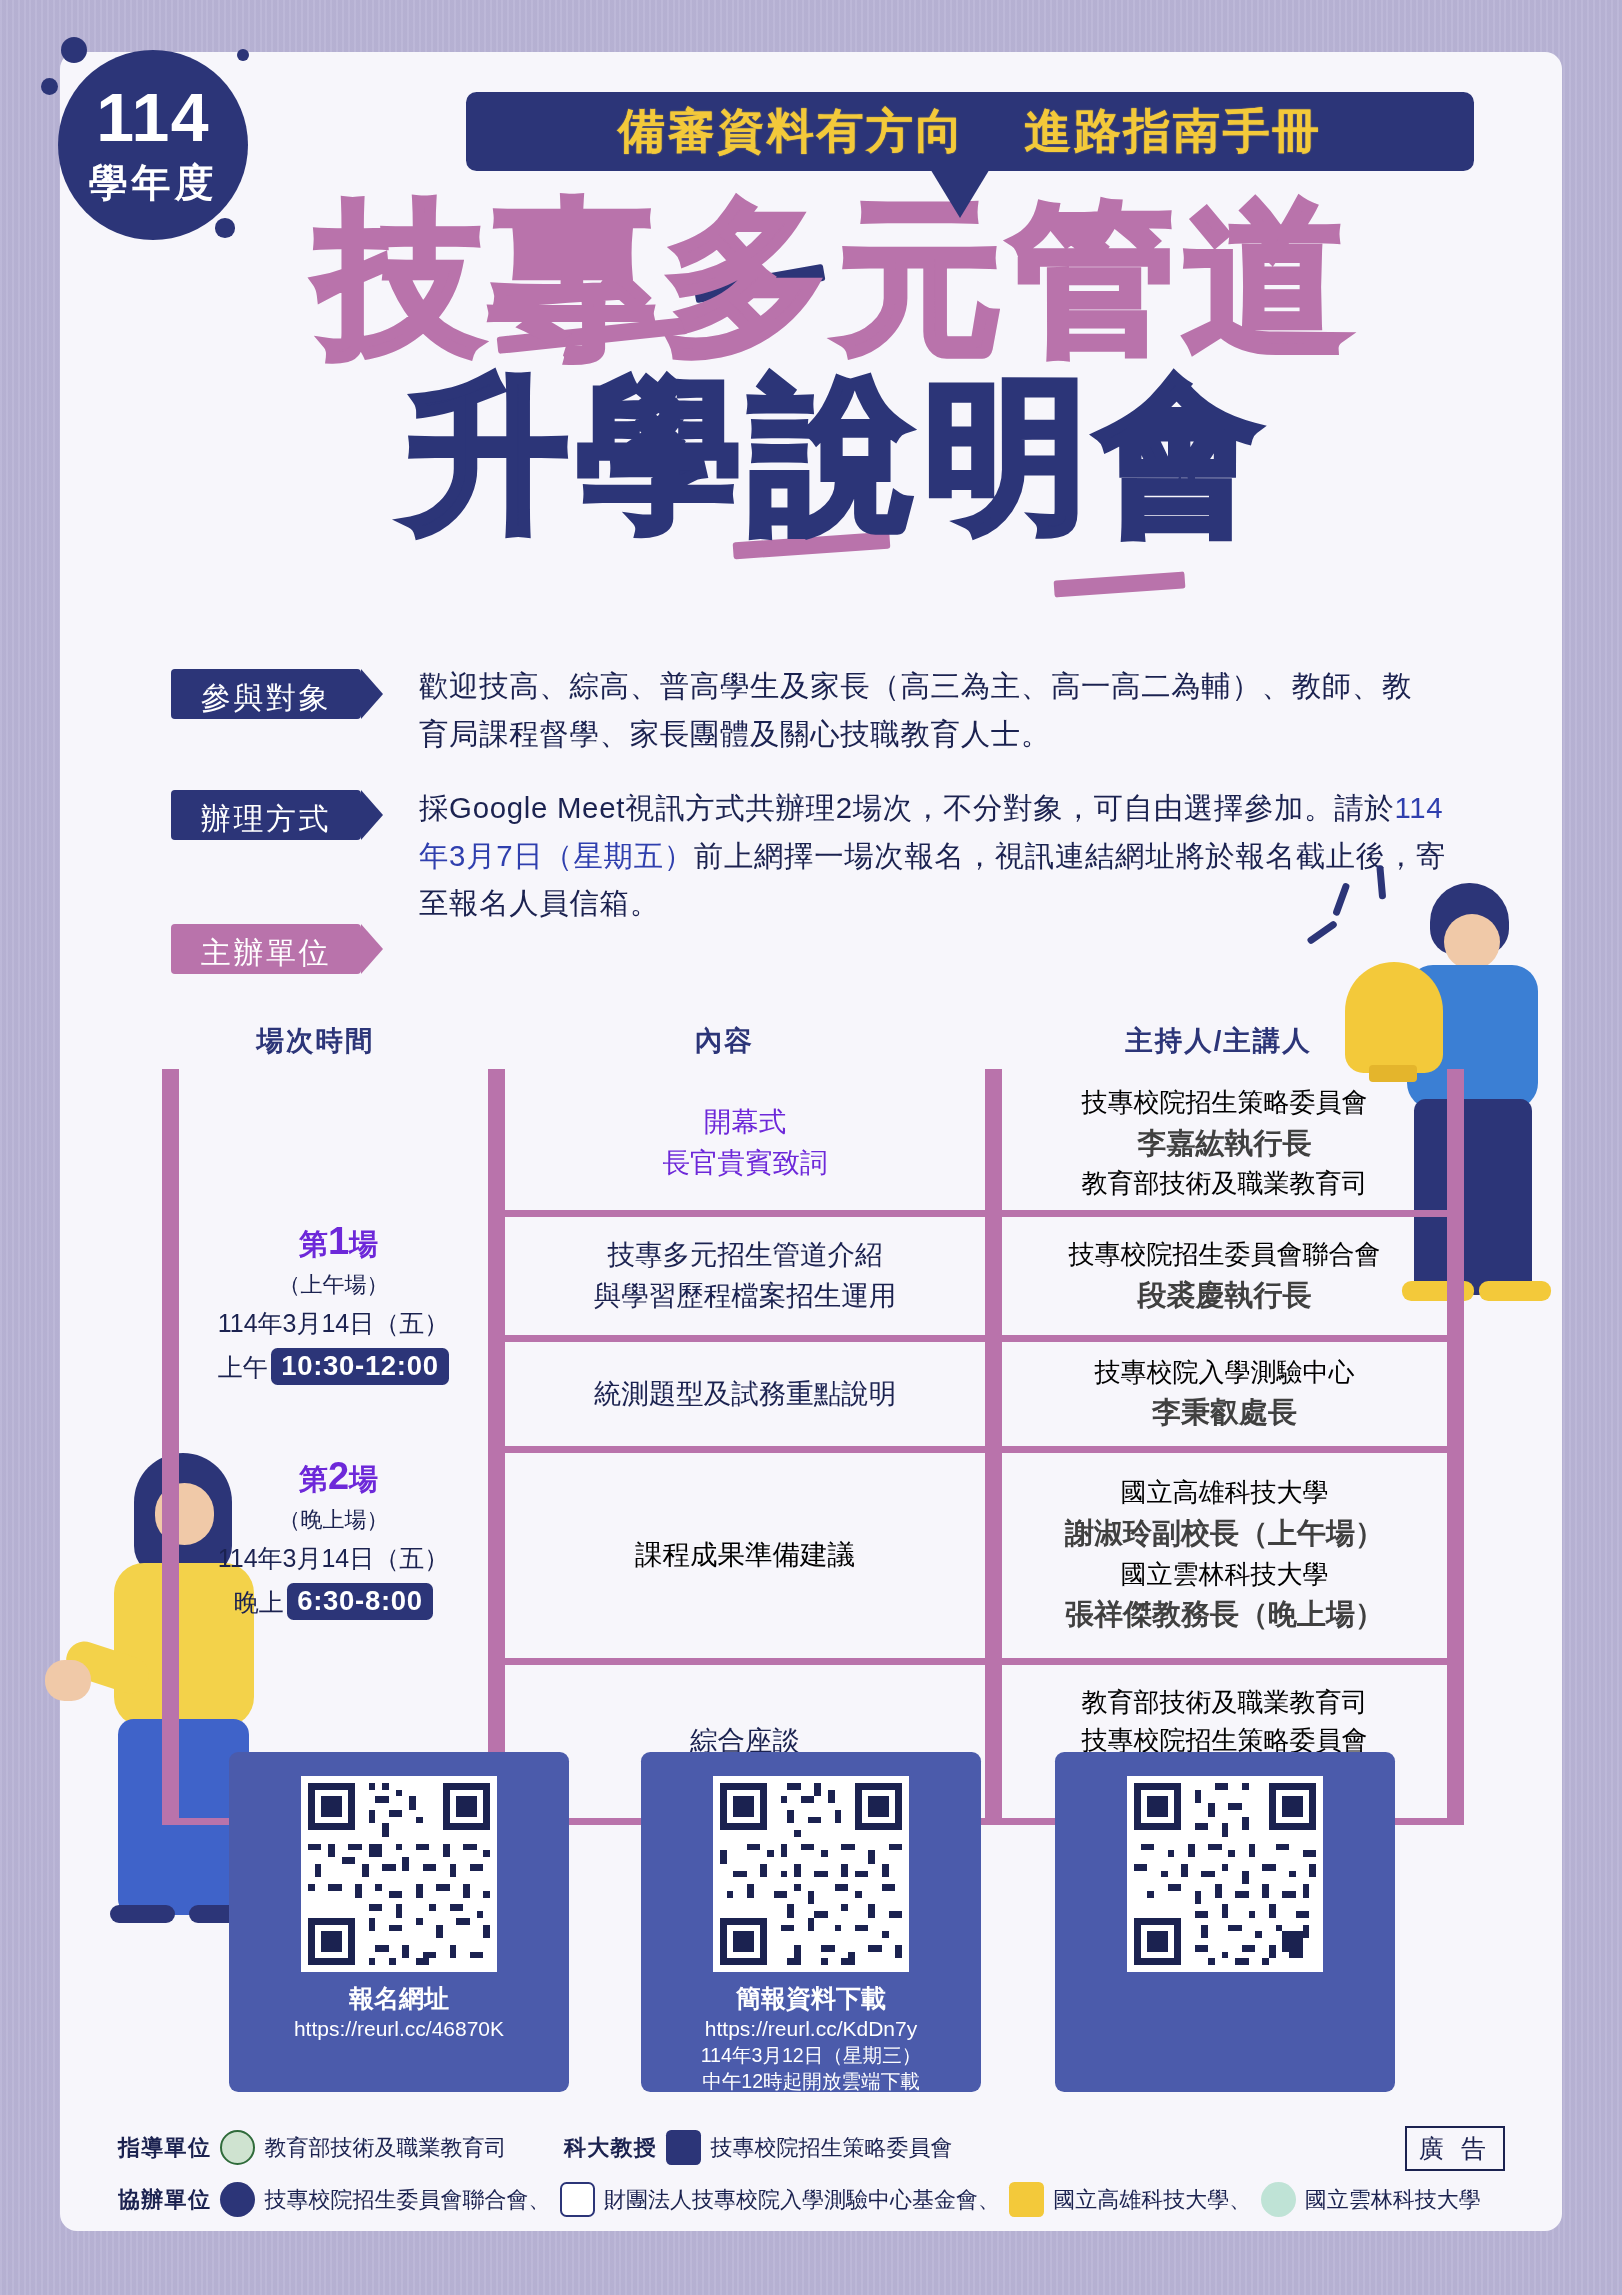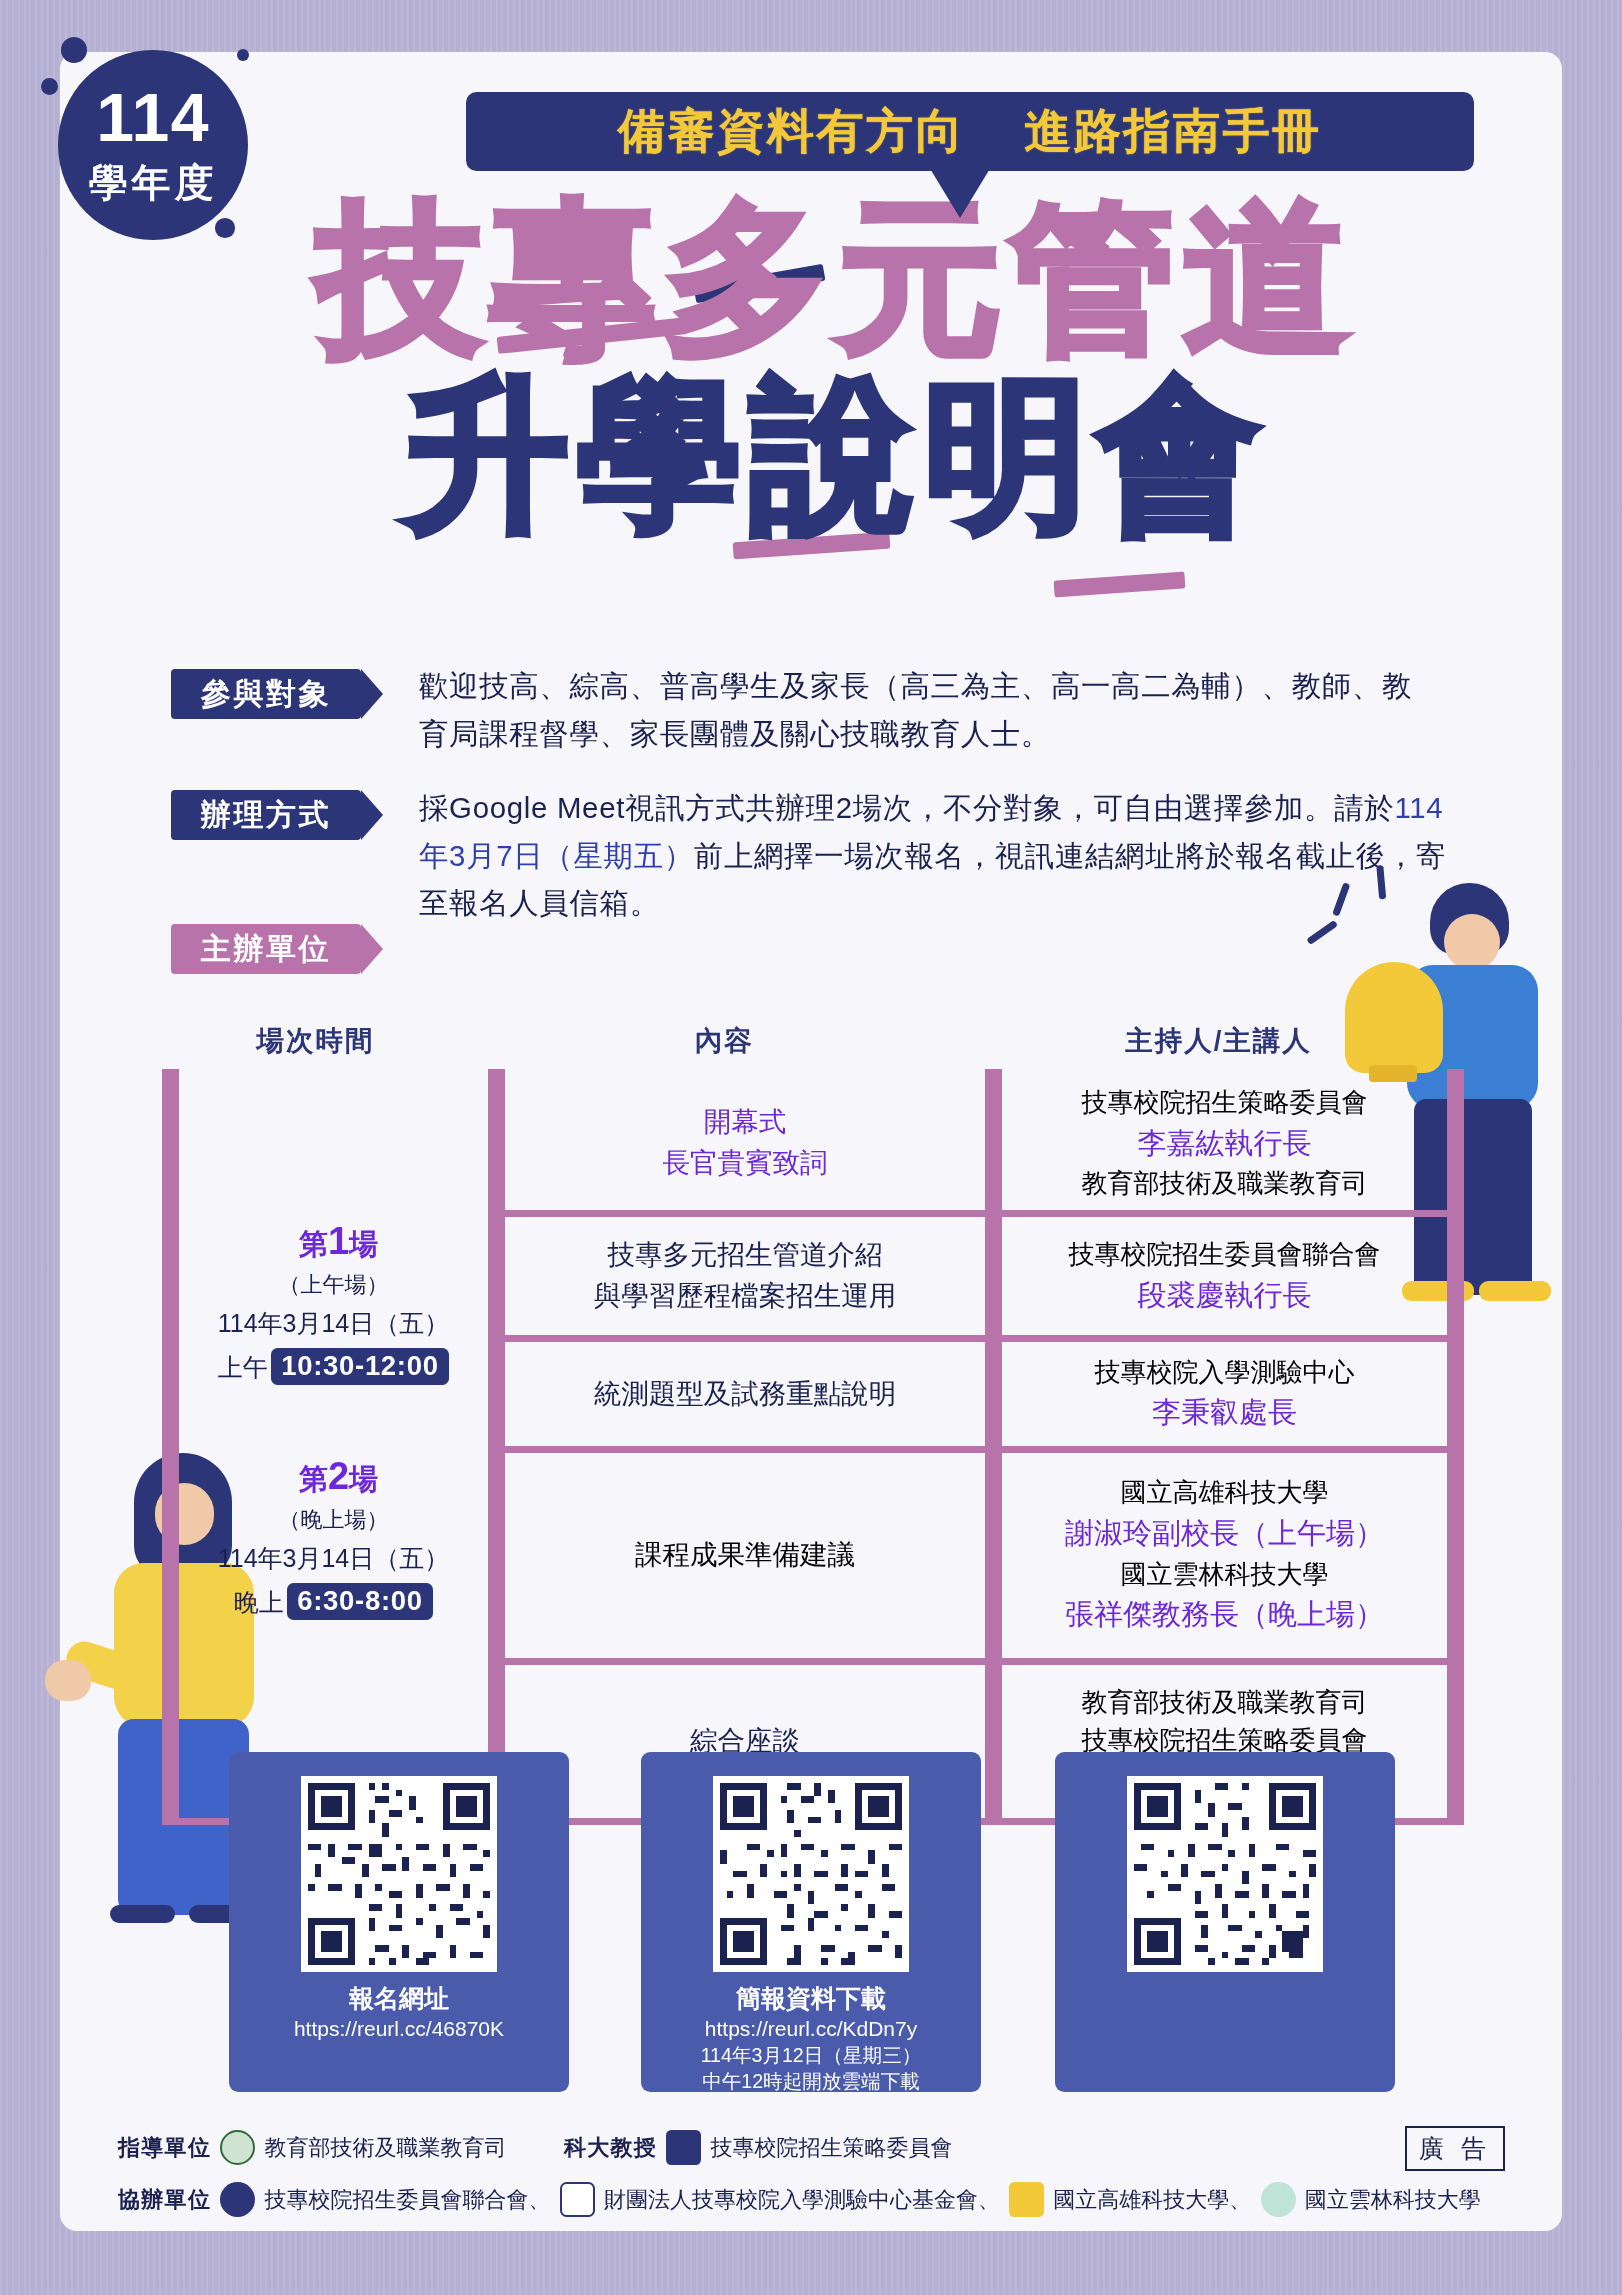--- a/index.html
+++ b/index.html
@@ -68,22 +68,22 @@
     font-size:164px; font-weight:700; color:#2c3578; letter-spacing:9.2px;
     line-height:1.08; text-align:center; white-space:nowrap;
     -webkit-text-stroke: 6.5px #2c3578;
   }
   .title-line .hl{ color:#b973ab; -webkit-text-stroke-color:#b973ab; }
   .title-deco{ position:absolute; background:#b973ab; height:17px; border-radius:2.6px; }
 
   
   .tag{
     position:absolute; height:50px; background:#2c3578;
-    color:#fff; font-size:30px; font-weight:700; letter-spacing:2.6px;
-    display:flex; align-items:center; justify-content:center;
+    color:#fff; font-size:30px; font-weight:400; letter-spacing:2.6px;
+    display:flex; align-items:flex-end; justify-content:center;
     padding:0 4px; border-radius:3.9px;
   }
   .tag::after{
     content:""; position:absolute; right:-22px; top:0;
     width:0;height:0;border-top:25px solid transparent;border-bottom:25px solid transparent;border-left:22px solid #2c3578;
   }
   .tag.pink{ background:#b973ab; }
   .tag.pink::after{ border-left-color:#b973ab; }
 
   .para{
@@ -97,21 +97,21 @@
   }
   .thead{ display:flex; height:56px; }
   .thead .cell{
     color:#2c3578; font-size:27.5px; font-weight:700; letter-spacing:2px;
     display:flex;align-items:center;justify-content:center;
   }
   .col1{ width:327px; } .col2{ width:452px; } .col3{ width:523px; }
   .vbar{ position:absolute; width:17px; background:#b973ab; }
   .hbar{ position:absolute; height:6.5px; background:#b973ab; }
   .lh{ line-height:1.48; } .fs40{ font-size:26px; } .fs42{ font-size:27.5px; }
-  .pink-name{ color:#6d28d9; font-weight:400; font-size:29px; }
+  .pink-name{ color:#404040; font-weight:700; font-size:29px; }
 
   .sess-title{ color:#6d28d9; font-size:29px; font-weight:700;margin-left:10px; }
   .sess-title .big{ font-size:38px; }
   .sess-sub{ color:#1b2250; font-size:22px; }
   .sess-date{ color:#1b2250; font-size:25px; }
   .timechip{
     display:inline-block; background:#2c3578; color:#fff; font-size:27.5px; font-weight:700;
     border-radius:6.5px; padding:2.6px 10.5px; letter-spacing:0.7px;
   }
 

